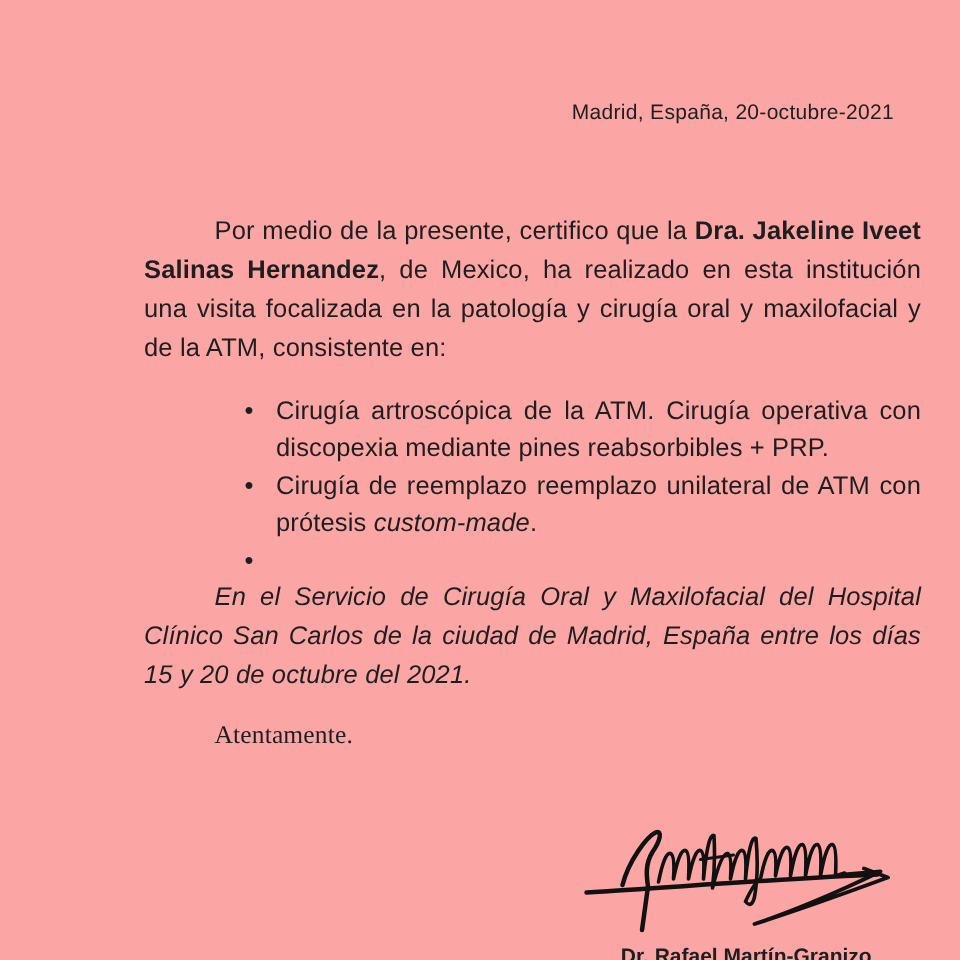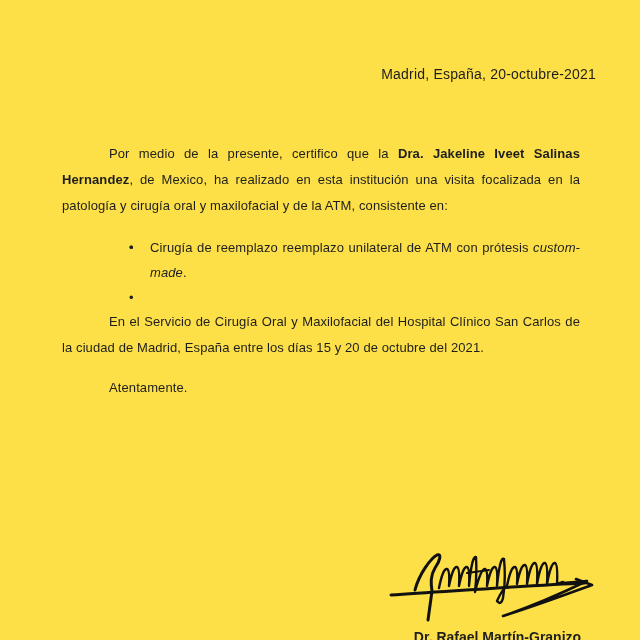--- a/index.html
+++ b/index.html
@@ -4,61 +4,61 @@
 <style>
   html, body {
     margin: 0;
     padding: 0;
     background: #ffffff;
   }
   .page {
     position: relative;
     width: 640px;
     height: 640px;
-    background: #fde047;
+    background: #fca5a5;
     overflow: hidden;
     font-family: "Liberation Sans", sans-serif;
     color: #1e1e1e;
   }
   .date-line {
     position: absolute;
     top: 66px;
     right: 44px;
     font-size: 14px;
     letter-spacing: 0.2px;
     white-space: nowrap;
   }
   .content {
     position: absolute;
-    left: 62px;
+    left: 96px;
     top: 141px;
     width: 518px;
-    font-size: 13px;
+    font-size: 17px;
     line-height: 26px;
     letter-spacing: 0.1px;
     text-align: justify;
   }
   .p1 { margin: 0; text-indent: 47px; }
   ul.visit-list {
     list-style: none;
     margin: 16px 0 0 0;
     padding: 0 0 0 88px;
   }
   ul.visit-list li {
     position: relative;
     line-height: 25px;
     text-align: justify;
   }
   .bullet-glyph {
     position: absolute;
     left: -21px;
     top: 0;
   }
-  .p2 { margin: 24px 0 0 0; text-indent: 47px; }
-  .closing { margin: 14px 0 0 0; text-indent: 47px; text-align: left; }
+  .p2 { margin: 24px 0 0 0; text-indent: 47px; font-style: italic; }
+  .closing { margin: 14px 0 0 0; text-indent: 47px; text-align: left; font-family: Liberation Serif, serif; }
   .signature-box {
     position: absolute;
     left: 385px;
     top: 546px;
     width: 225px;
     height: 80px;
   }
   .signature-box svg { display: block; width: 100%; height: 100%; }
   .signatory-name {
     position: absolute;
@@ -79,21 +79,21 @@
 
 <div class="page">
 
   <div class="date-line">Madrid, España, 20-octubre-2021</div>
 
   <div class="content">
 
     <p class="p1"><span>Por medio de la presente, certifico que la </span><b>Dra. Jakeline Iveet Salinas Hernandez</b><span>, de Mexico, ha realizado en esta institución una visita focalizada en la patología y cirugía oral y maxilofacial y de la ATM, consistente en:</span></p>
 
     <ul class="visit-list">
-      <li><span class="bullet-glyph">•</span></li>
+      <li><span class="bullet-glyph">•</span><span>Cirugía artroscópica de la ATM. Cirugía operativa con discopexia mediante pines reabsorbibles + PRP.</span></li>
       <li><span class="bullet-glyph">•</span><span>Cirugía de reemplazo reemplazo unilateral de ATM con prótesis </span><i>custom-made</i><span>.</span></li>
       <li><span class="bullet-glyph">•</span></li>
     </ul>
 
     <p class="p2">En el Servicio de Cirugía Oral y Maxilofacial del Hospital Clínico San Carlos de la ciudad de Madrid, España entre los días 15 y 20 de octubre del 2021.</p>
 
     <p class="closing">Atentamente.</p>
 
   </div>
 

